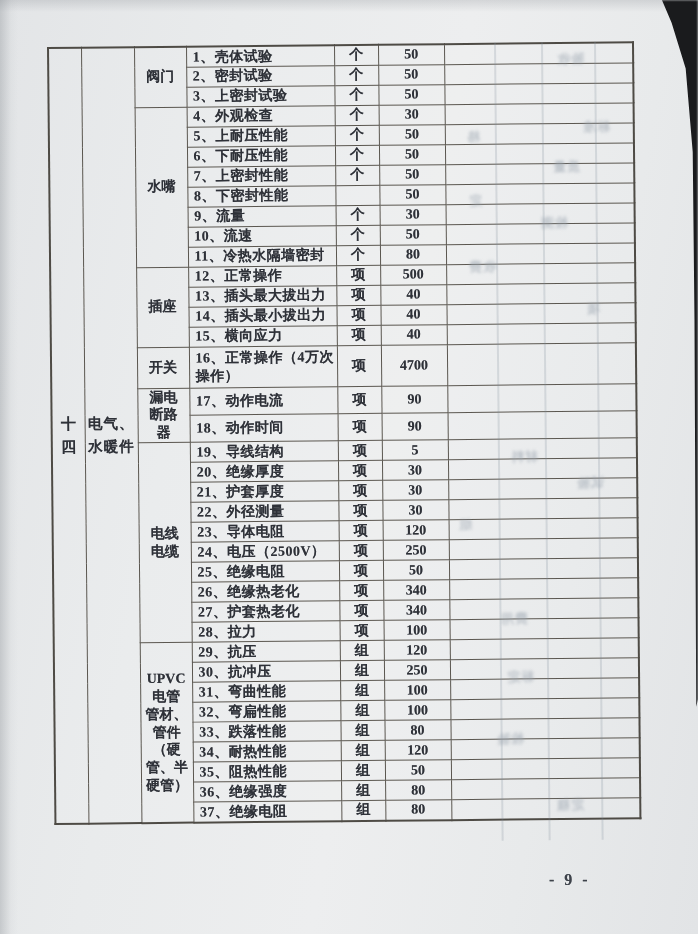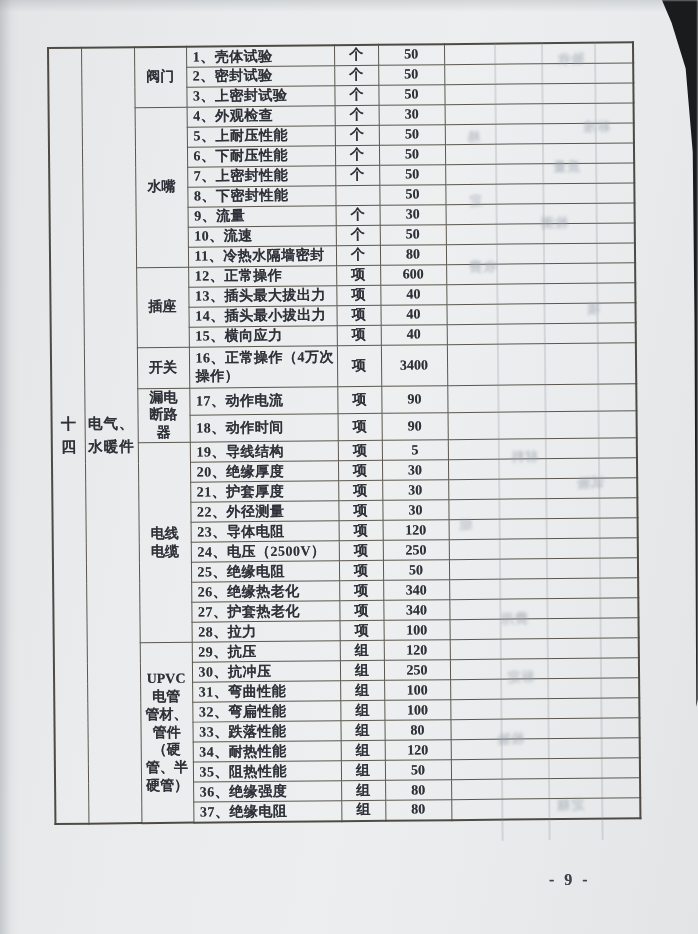--- a/index.html
+++ b/index.html
@@ -121,21 +121,21 @@
         <tr>
           <td class="item">11、冷热水隔墙密封</td>
           <td class="unit">个</td>
           <td class="fee">80</td>
           <td class="empty"></td>
         </tr>
         <tr>
           <td class="group" rowspan="4">插座</td>
           <td class="item">12、正常操作</td>
           <td class="unit">项</td>
-          <td class="fee">600</td>
+          <td class="fee">500</td>
           <td class="empty"></td>
         </tr>
         <tr>
           <td class="item">13、插头最大拔出力</td>
           <td class="unit">项</td>
           <td class="fee">40</td>
           <td class="empty"></td>
         </tr>
         <tr>
           <td class="item">14、插头最小拔出力</td>
@@ -146,21 +146,21 @@
         <tr>
           <td class="item">15、横向应力</td>
           <td class="unit">项</td>
           <td class="fee">40</td>
           <td class="empty"></td>
         </tr>
         <tr class="tall">
           <td class="group">开关</td>
           <td class="item">16、正常操作（4万次操作）</td>
           <td class="unit">项</td>
-          <td class="fee">3400</td>
+          <td class="fee">4700</td>
           <td class="empty"></td>
         </tr>
         <tr>
           <td class="group" rowspan="2">漏电
 断路
 器</td>
           <td class="item">17、动作电流</td>
           <td class="unit">项</td>
           <td class="fee">90</td>
           <td class="empty"></td>

